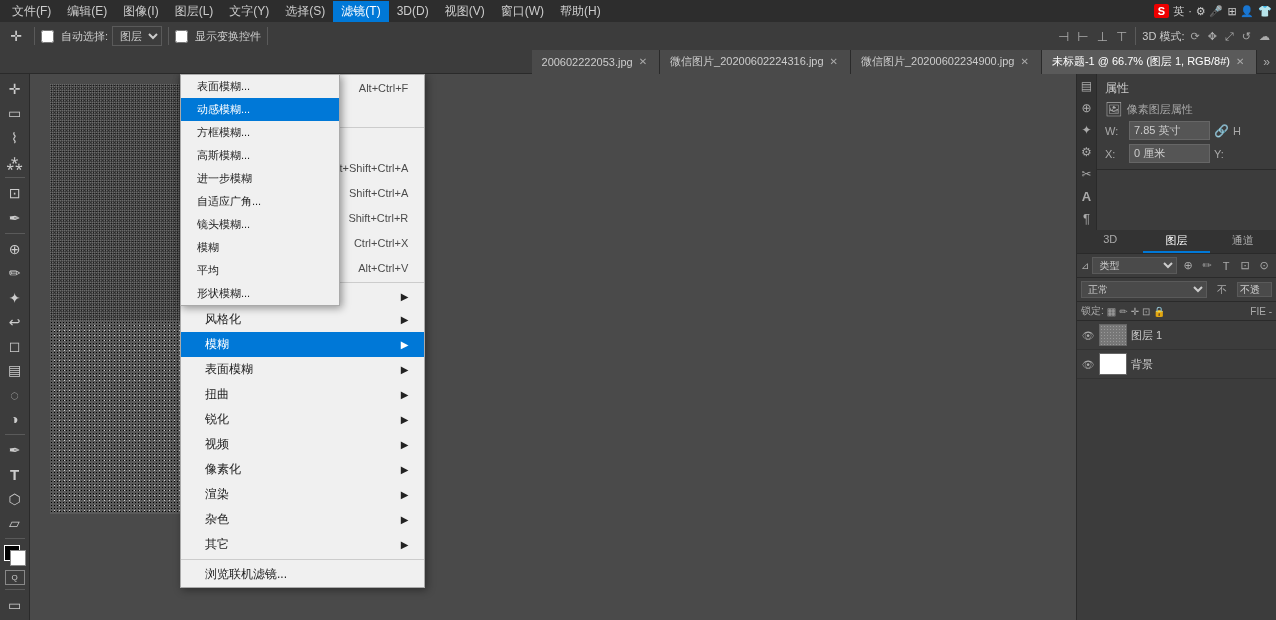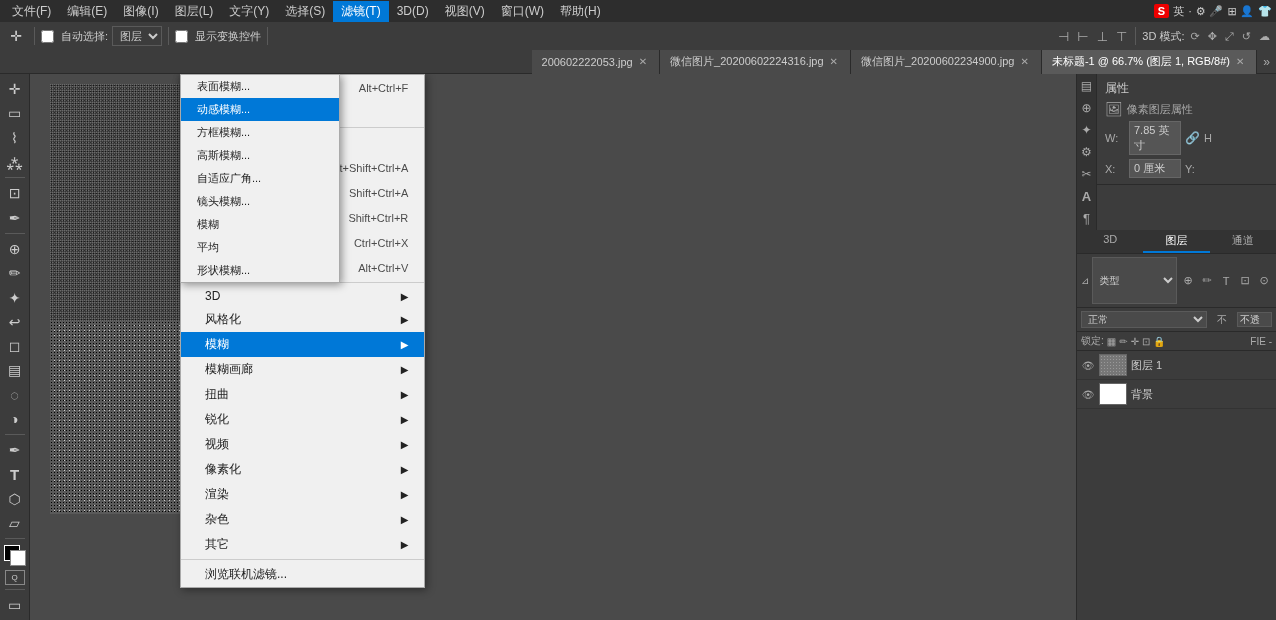--- a/index.html
+++ b/index.html
@@ -264,21 +264,21 @@
       color: #aaa;
       font-size: 11px;
       width: 20px;
     }
     .prop-value {
       color: #ccc;
       font-size: 11px;
       background: #555;
       border: 1px solid #666;
       padding: 1px 4px;
-      width: 52px;
+      width: 81px;
     }
     .prop-link {
       color: #aaa;
       font-size: 12px;
     }
 
     .panel-tabs {
       display: flex;
       background: #333;
       border-bottom: 1px solid #2a2a2a;
@@ -301,21 +301,21 @@
       align-items: center;
       padding: 3px 4px;
       gap: 3px;
       border-bottom: 1px solid #2a2a2a;
     }
     .layers-select {
       background: #4a4a4a;
       border: 1px solid #5a5a5a;
       color: #ccc;
       font-size: 10px;
-      padding: 16px 2px;
+      padding: 1px 2px;
       flex: 1;
     }
     .layers-icon-btn {
       color: #aaa;
       font-size: 11px;
       cursor: pointer;
       width: 16px;
       height: 16px;
       display: flex;
       align-items: center;
@@ -616,21 +616,21 @@
         </div>
         <div class="dropdown-item">
           <span>风格化</span>
           <span class="arrow">▶</span>
         </div>
         <div class="dropdown-item highlighted">
           <span>模糊</span>
           <span class="arrow">▶</span>
         </div>
         <div class="dropdown-item">
-          <span>模糊画廊</span>
+          <span>表面模糊</span>
           <span class="arrow">▶</span>
         </div>
         <div class="dropdown-item">
           <span>扭曲</span>
           <span class="arrow">▶</span>
         </div>
         <div class="dropdown-item">
           <span>锐化</span>
           <span class="arrow">▶</span>
         </div>
@@ -658,20 +658,21 @@
         <div class="dropdown-item">
           <span>浏览联机滤镜...</span>
         </div>
       </div>
 
       <div class="submenu" style="position:relative; top:0; left:0;">
         <div class="submenu-item">表面模糊...</div>
         <div class="submenu-item highlighted">动感模糊...</div>
         <div class="submenu-item">方框模糊...</div>
         <div class="submenu-item">高斯模糊...</div>
+        <div class="submenu-item">进一步模糊</div>
         <div class="submenu-item">自适应广角...</div>
         <div class="submenu-item">镜头模糊...</div>
         <div class="submenu-item">模糊</div>
         <div class="submenu-item">平均</div>
         <div class="submenu-item">形状模糊...</div>
       </div>
     </div>
   </div>
 
   <div style="display:flex; flex-direction:column; width:200px; background:#3c3c3c; border-left:1px solid #2a2a2a;">

